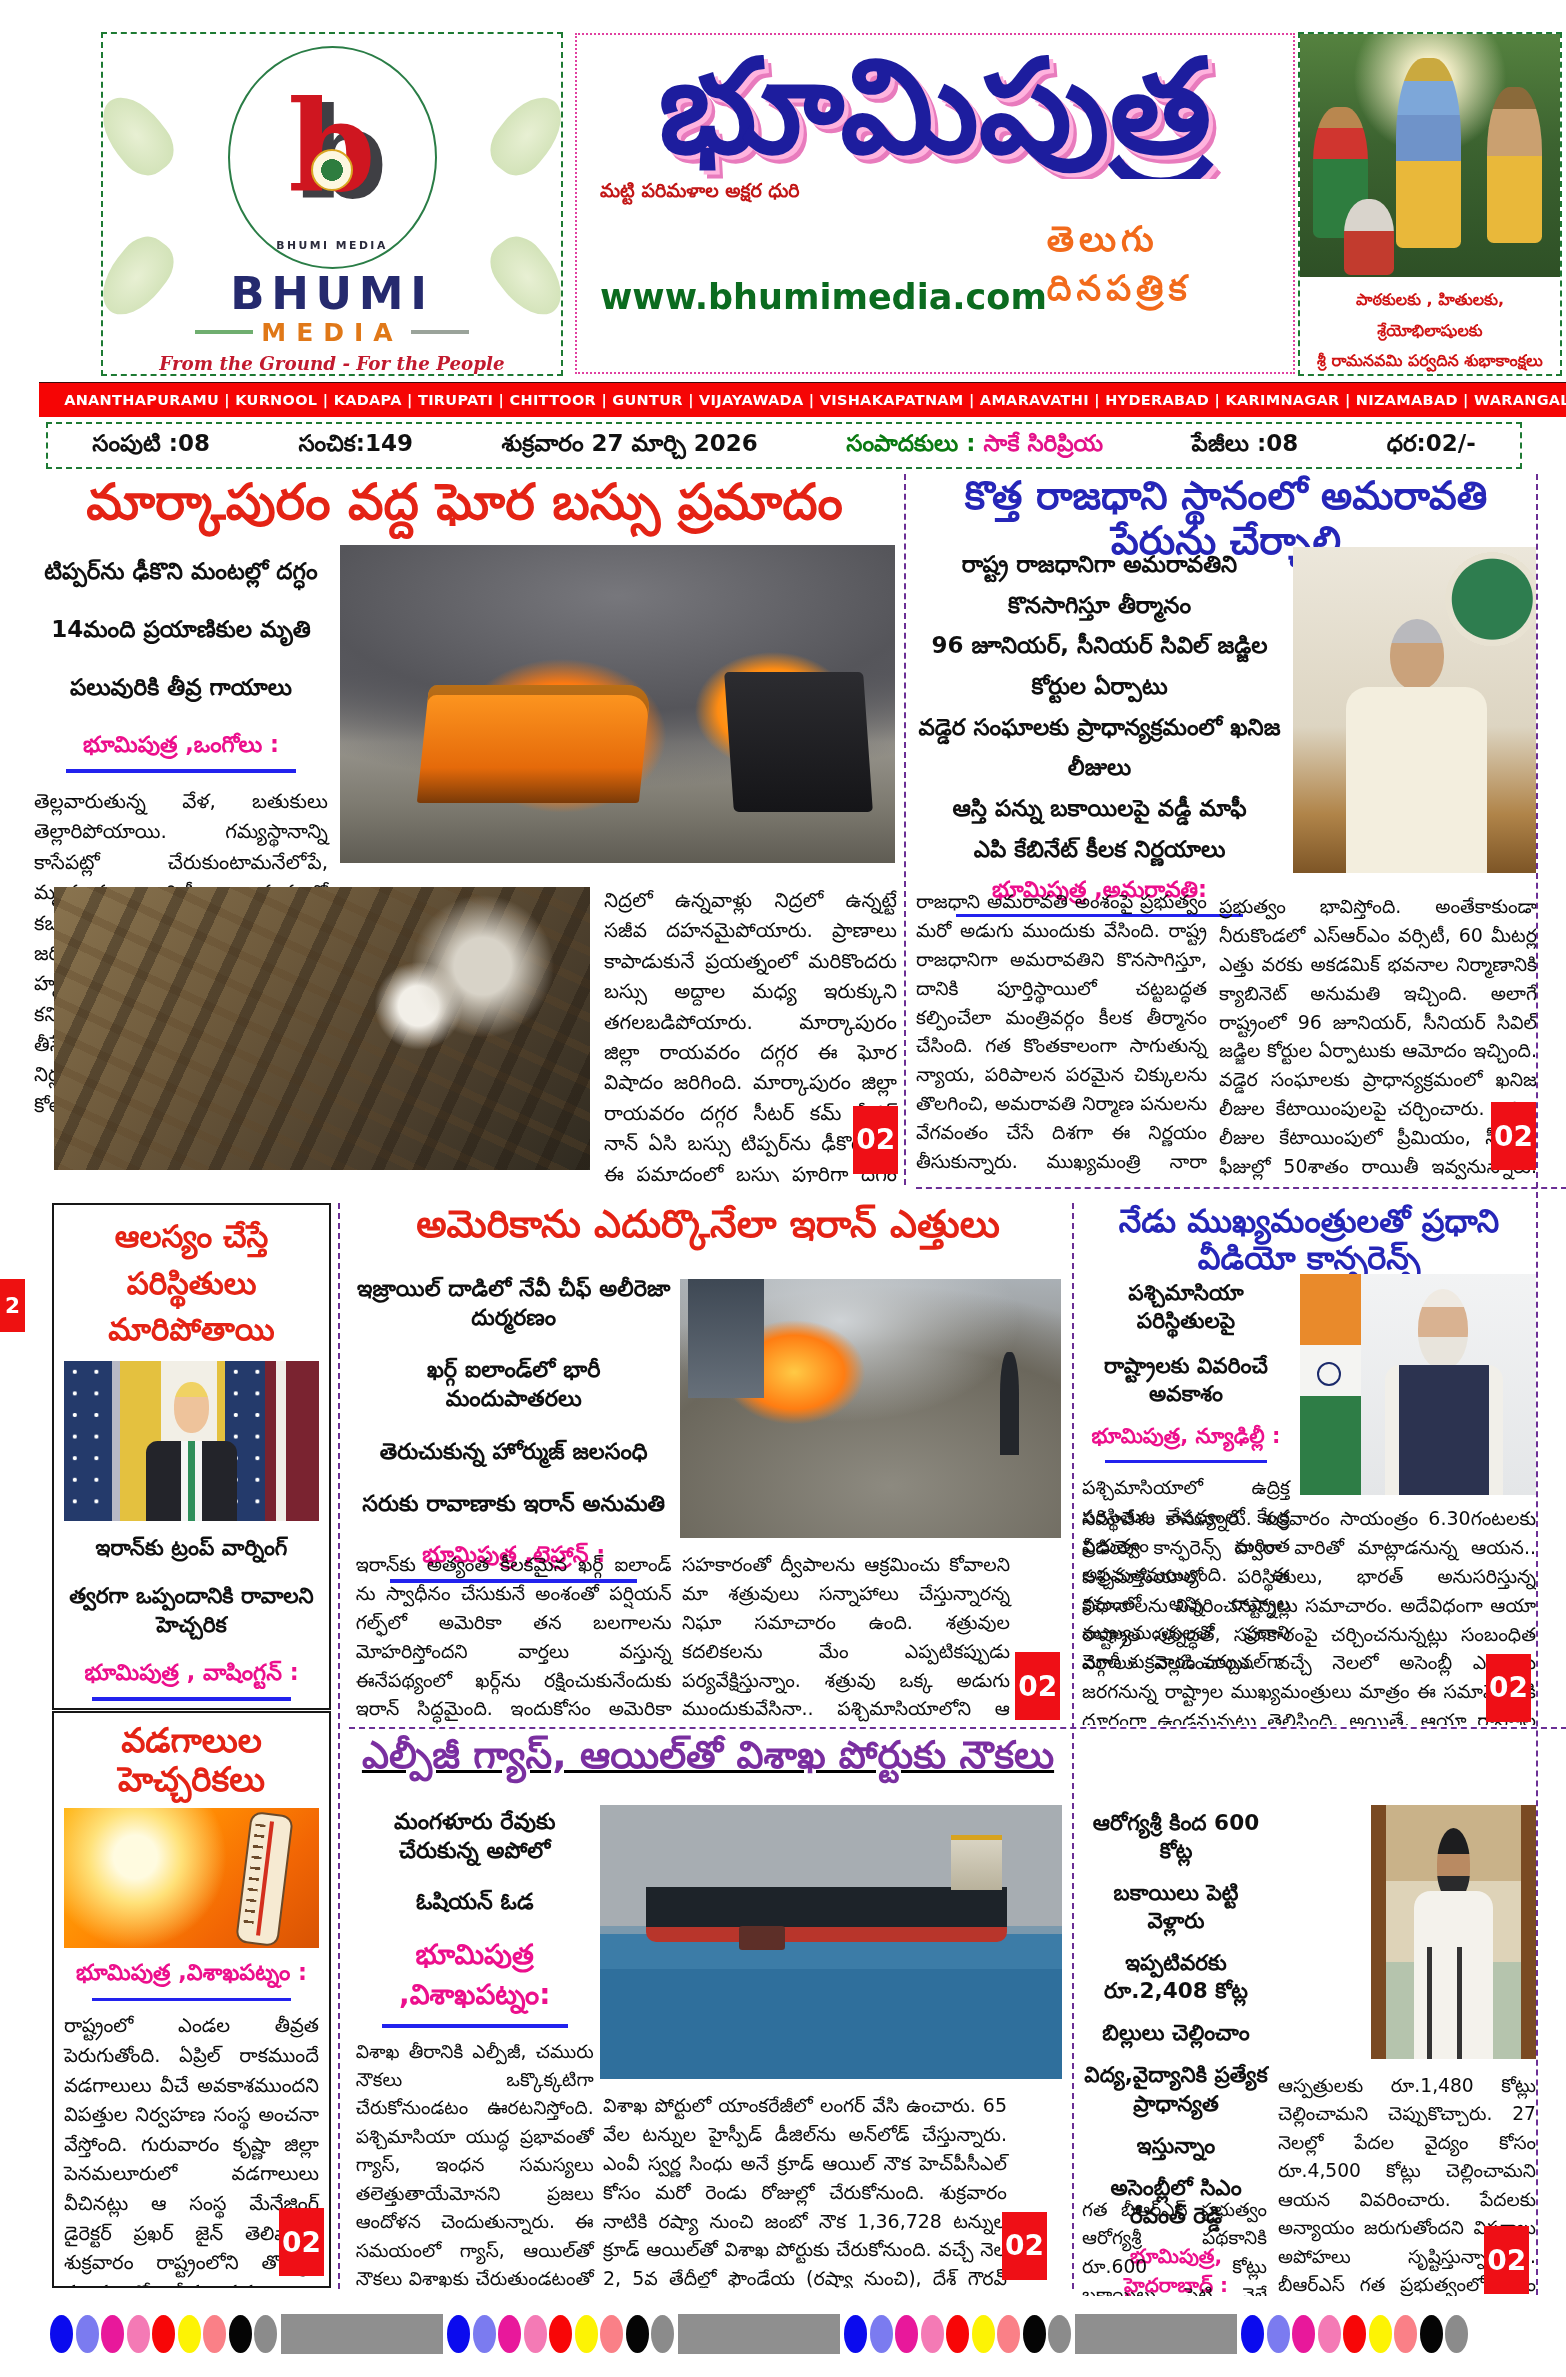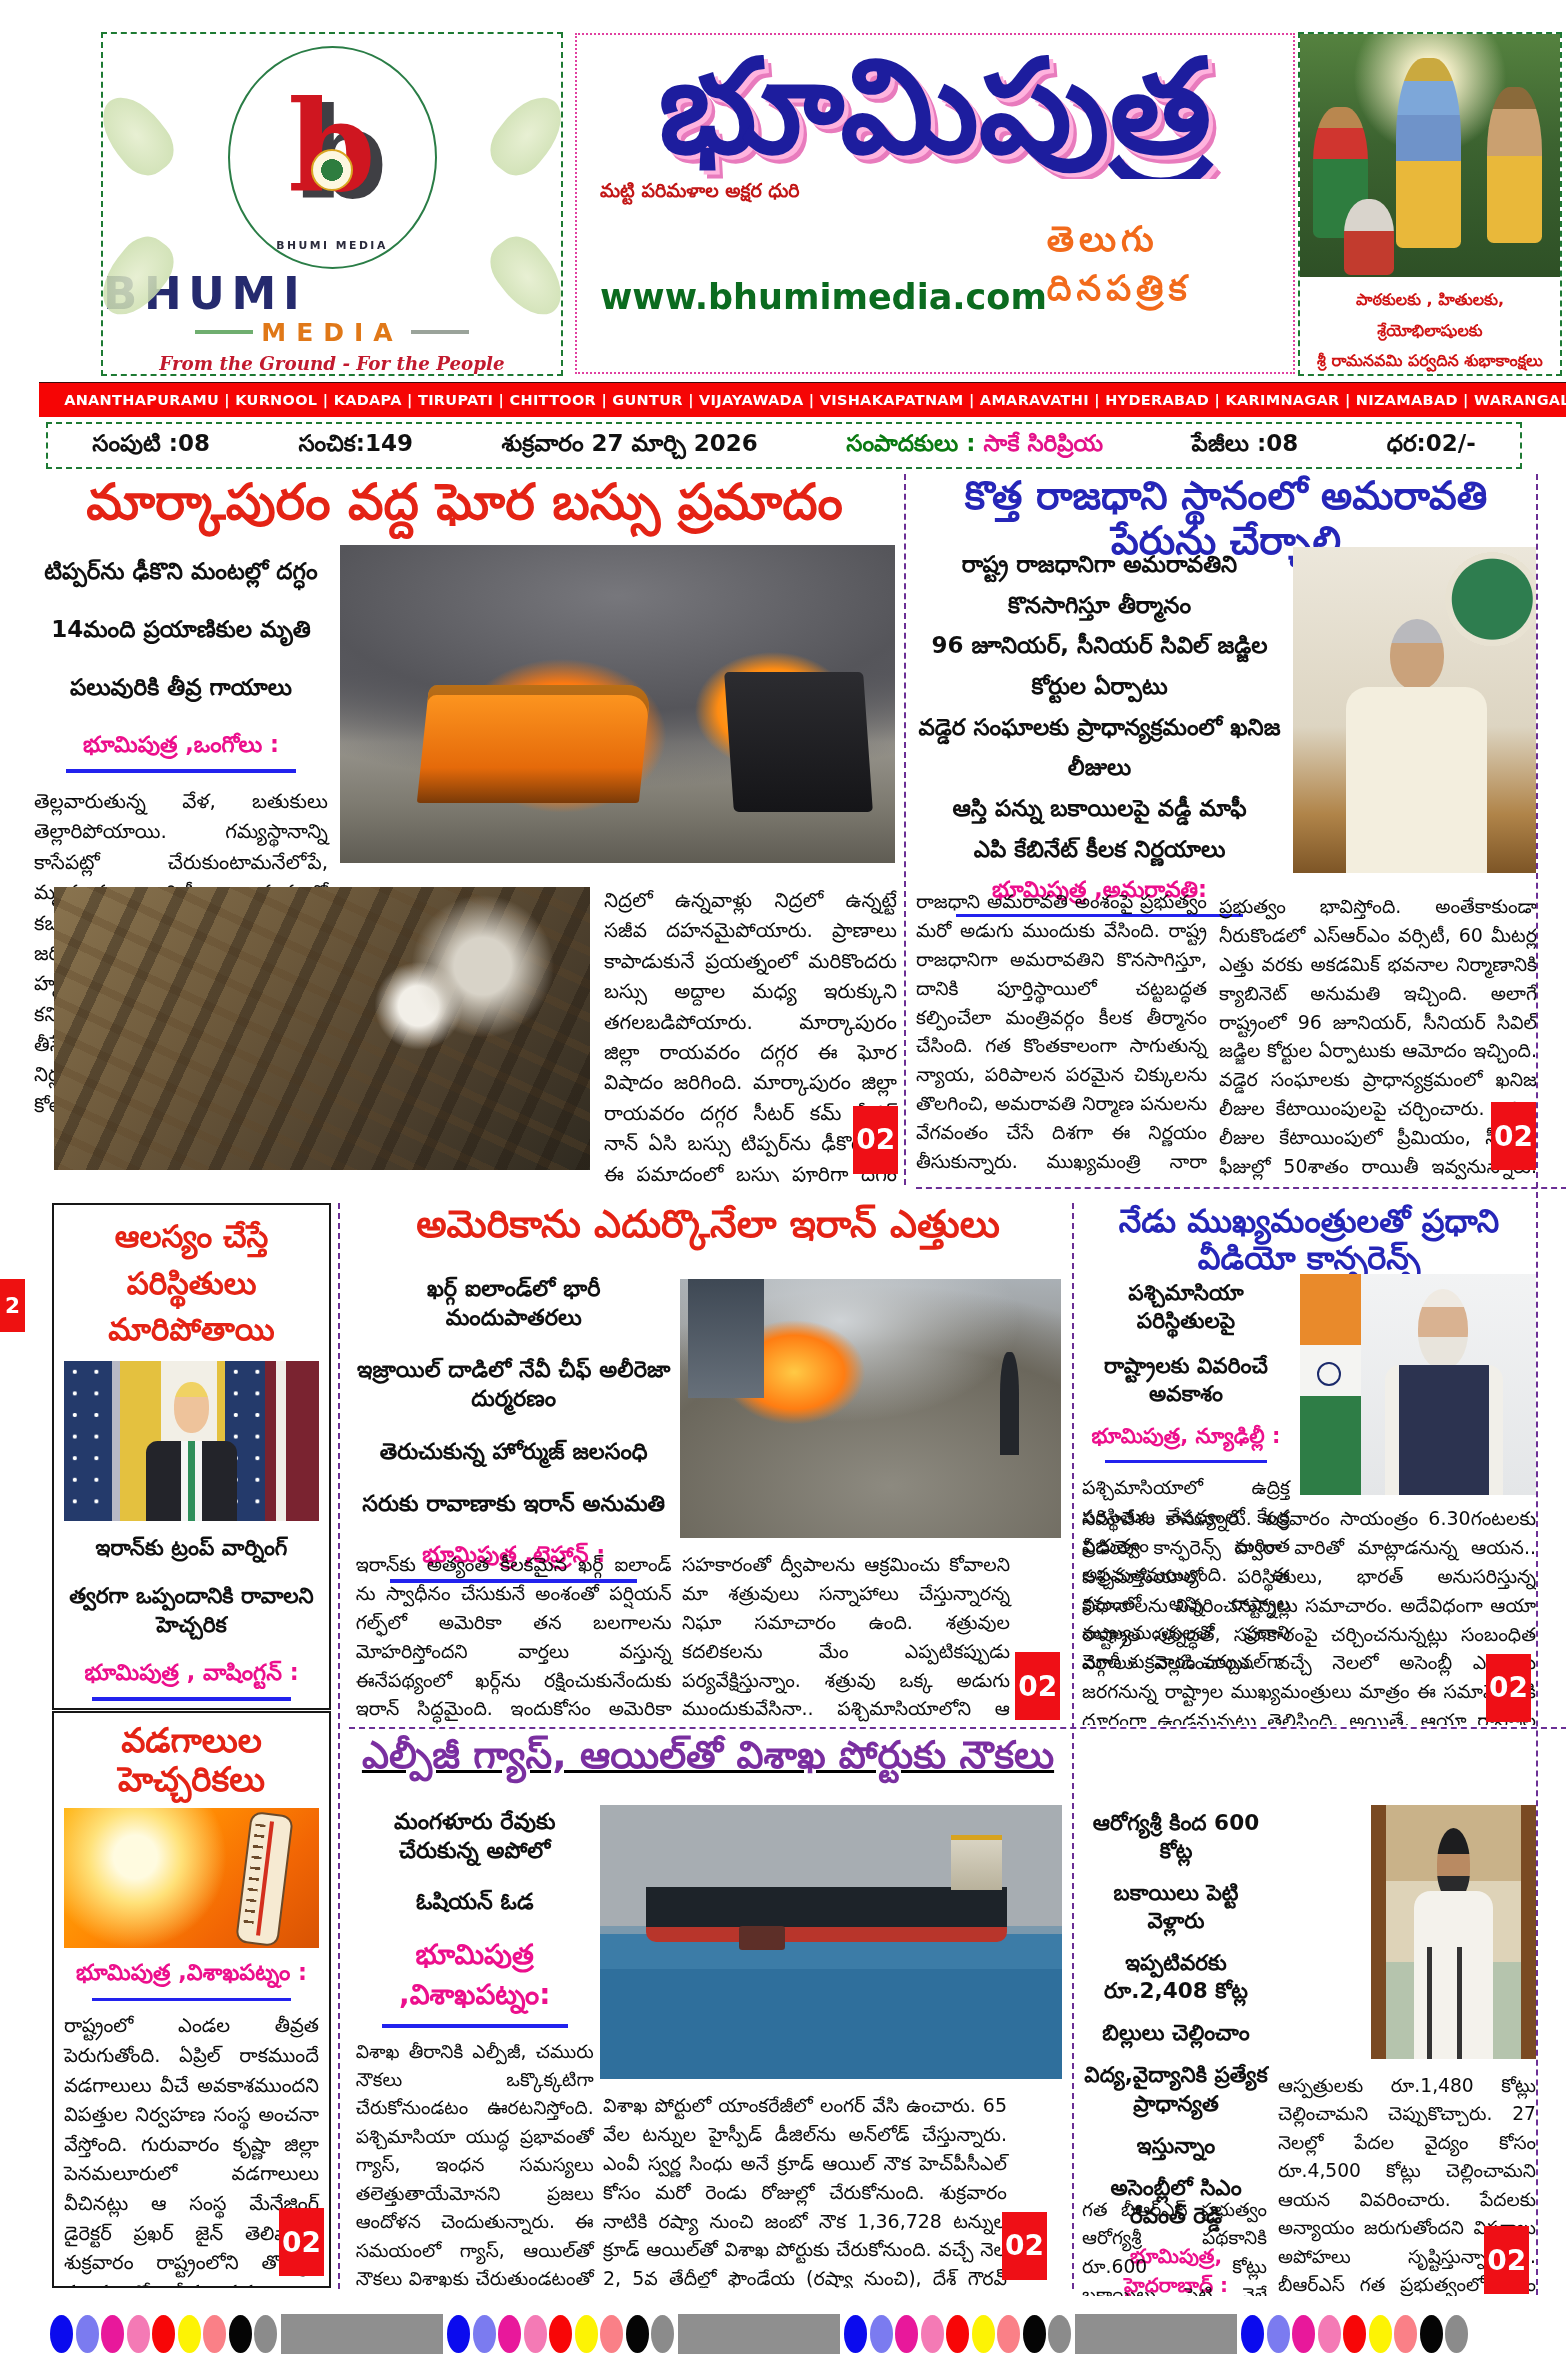--- a/index.html
+++ b/index.html
@@ -9,21 +9,21 @@
 
   
   .logo-box { position:absolute; left:101px; top:32px; width:462px; height:344px; border:2.5px dashed #1d7a33; background:#fff; }
   .leaf { position:absolute; width:53px; height:86px; background:radial-gradient(ellipse at center,#e4edcc,#c3d9a2); border-radius:60% 60% 50% 50%/65% 65% 40% 40%; opacity:.85; }
   .leaf.tl{ left:6.7px; top:58px; transform:rotate(-38deg);} .leaf.tr{ right:6.7px; top:58px; transform:rotate(38deg);}
   .leaf.bl{ left:6.7px; top:200px; transform:rotate(-142deg);} .leaf.br{ right:6.7px; top:200px; transform:rotate(142deg);}
   .logo-oval { position:relative; width:209px; height:223px; border:2.5px solid #2a7d46; border-radius:50%; margin:11.6px auto 1.7px; background:#fff; }
   .mono { position:absolute; left:50%; top:45%; transform:translate(-50%,-50%); font-family:"DejaVu Serif","Liberation Serif",serif; font-weight:900; font-size:125px; color:#cf1620; text-shadow:11.6px 6.7px 0 #3f3f44; }
   .seal { position:absolute; left:50%; top:56%; transform:translate(-50%,-50%); width:42px; height:42px; border-radius:50%; background:radial-gradient(circle,#2e7d3f 0 40%,#fdf7e0 41% 100%); border:2.5px solid #d9a520; }
   .logo-mini { position:absolute; bottom:15px; width:100%; text-align:center; font-size:10.8px; font-weight:bold; color:#2b2b3c; letter-spacing:2.5px; }
-  .brand { font-size:45px; font-weight:900; color:#252a6e; letter-spacing:6.7px; line-height:1.05; }
+  .brand { text-align:center; font-size:45px; font-weight:900; color:#252a6e; letter-spacing:6.7px; line-height:1.05; }
   .brand-media { display:flex; align-items:center; justify-content:center; gap:8.3px; color:#e07818; font-weight:800; font-size:25px; letter-spacing:10px; }
   .brand-media .ln { width:58px; height:4.2px; background:#9aa39a; display:inline-block; }
   .brand-media .ln.g { background:#6fae6f; }
   .slogan { font-family:"DejaVu Serif","Liberation Serif",serif; font-style:italic; font-weight:bold; color:#c21a2e; font-size:18.3px; text-align:center; margin-top:6.7px; }
   .logo-site { text-align:center; color:#1b2aa8; font-weight:bold; font-size:20px; margin-top:5px; }
 
   .masthead-box { position:absolute; left:575px; top:33px; width:720px; height:341px; border:2.5px dotted #e040a0; background:#fff; overflow:hidden; }
   .mast-title { font-size:131px; font-weight:900; color:#1d1d9e; text-align:center; line-height:1.1; white-space:nowrap; overflow:hidden; text-shadow:4.2px 4.2px 0 #ffb3de,7.5px 7.5px 0 #e87bbd; }
   .mast-tagline { color:#c21616; font-weight:bold; font-size:19px; padding-left:23px; }
   .mast-row { display:flex; justify-content:space-between; align-items:flex-end; padding:13.3px 33px 0 23px; }
@@ -295,22 +295,22 @@
     <div class="dateline">భూమిపుత్ర , వాషింగ్టన్ :</div>
 
   </section>
 
   <div class="sep-v" style="left:338px; top:1203px; height:1086px;"></div>
 
   <section id="iran">
     <h1 class="hl red">అమెరికాను ఎదుర్కొనేలా ఇరాన్ ఎత్తులు</h1>
     <div class="abs" style="left:6.7px; top:71px; width:316px;">
       <ul class="subheads">
+        <li>ఇజ్రాయిల్ దాడిలో నేవీ చీఫ్ అలీరెజా దుర్మరణం</li>
         <li>ఖర్గ్ ఐలాండ్‌లో భారీ మందుపాతరలు</li>
-        <li>ఇజ్రాయిల్ దాడిలో నేవీ చీఫ్ అలీరెజా దుర్మరణం</li>
         <li>తెరుచుకున్న హోర్ముజ్ జలసంధి</li>
         <li>సరుకు రావాణాకు ఇరాన్ అనుమతి</li>
       </ul>
       <div class="dateline">భూమిపుత్ర ,టెహ్రాన్ :</div>
     </div>
     <div class="photo photo-crater">
       <i class="bldg"></i>
       <i class="man"></i>
     </div>
     <p class="body abs" style="left:6.7px; top:347px; width:316px; height:170px;">ఇరాన్‌కు అత్యంత కీలకమైన ఖర్గ్ ఐలాండ్ ను స్వాధీనం చేసుకునే అంశంతో పర్షియన్ గల్ఫ్‌లో అమెరికా తన బలగాలను మోహరిస్తోందని వార్తలు వస్తున్న ఈనేపథ్యంలో ఖర్గ్‌ను రక్షించుకునేందుకు ఇరాన్ సిద్ధమైంది. ఇందుకోసం అమెరికా దళాలను అక్కడ అడుగుపెట్టనీయకుండా ఇరాన్ భారీగా మందుపాతరలు అమర్చినట్లు సమాచారం. వాటితో విధ్వంసకర ఉచ్చులు పన్నుతోందని తెలుస్తోంది. అంతేకాకుండా అక్కడికి భారీగా బలగాలను కూడా తరలిస్తున్నట్లు అంతర్జాతీయ వార్తా కథనం వెల్లడించింది. హార్ముజ్ జలసంధిని తెరిపించేలా ఒత్తిడి తెచ్చేందుకు ఖర్గ్‌ను ఓ సాధనంగా వాడాలని ట్రంప్ యంత్రాంగం యోచిస్తోంది. పశ్చిమాసియా ప్రాంతంలోని ఓ దేశం</p>

